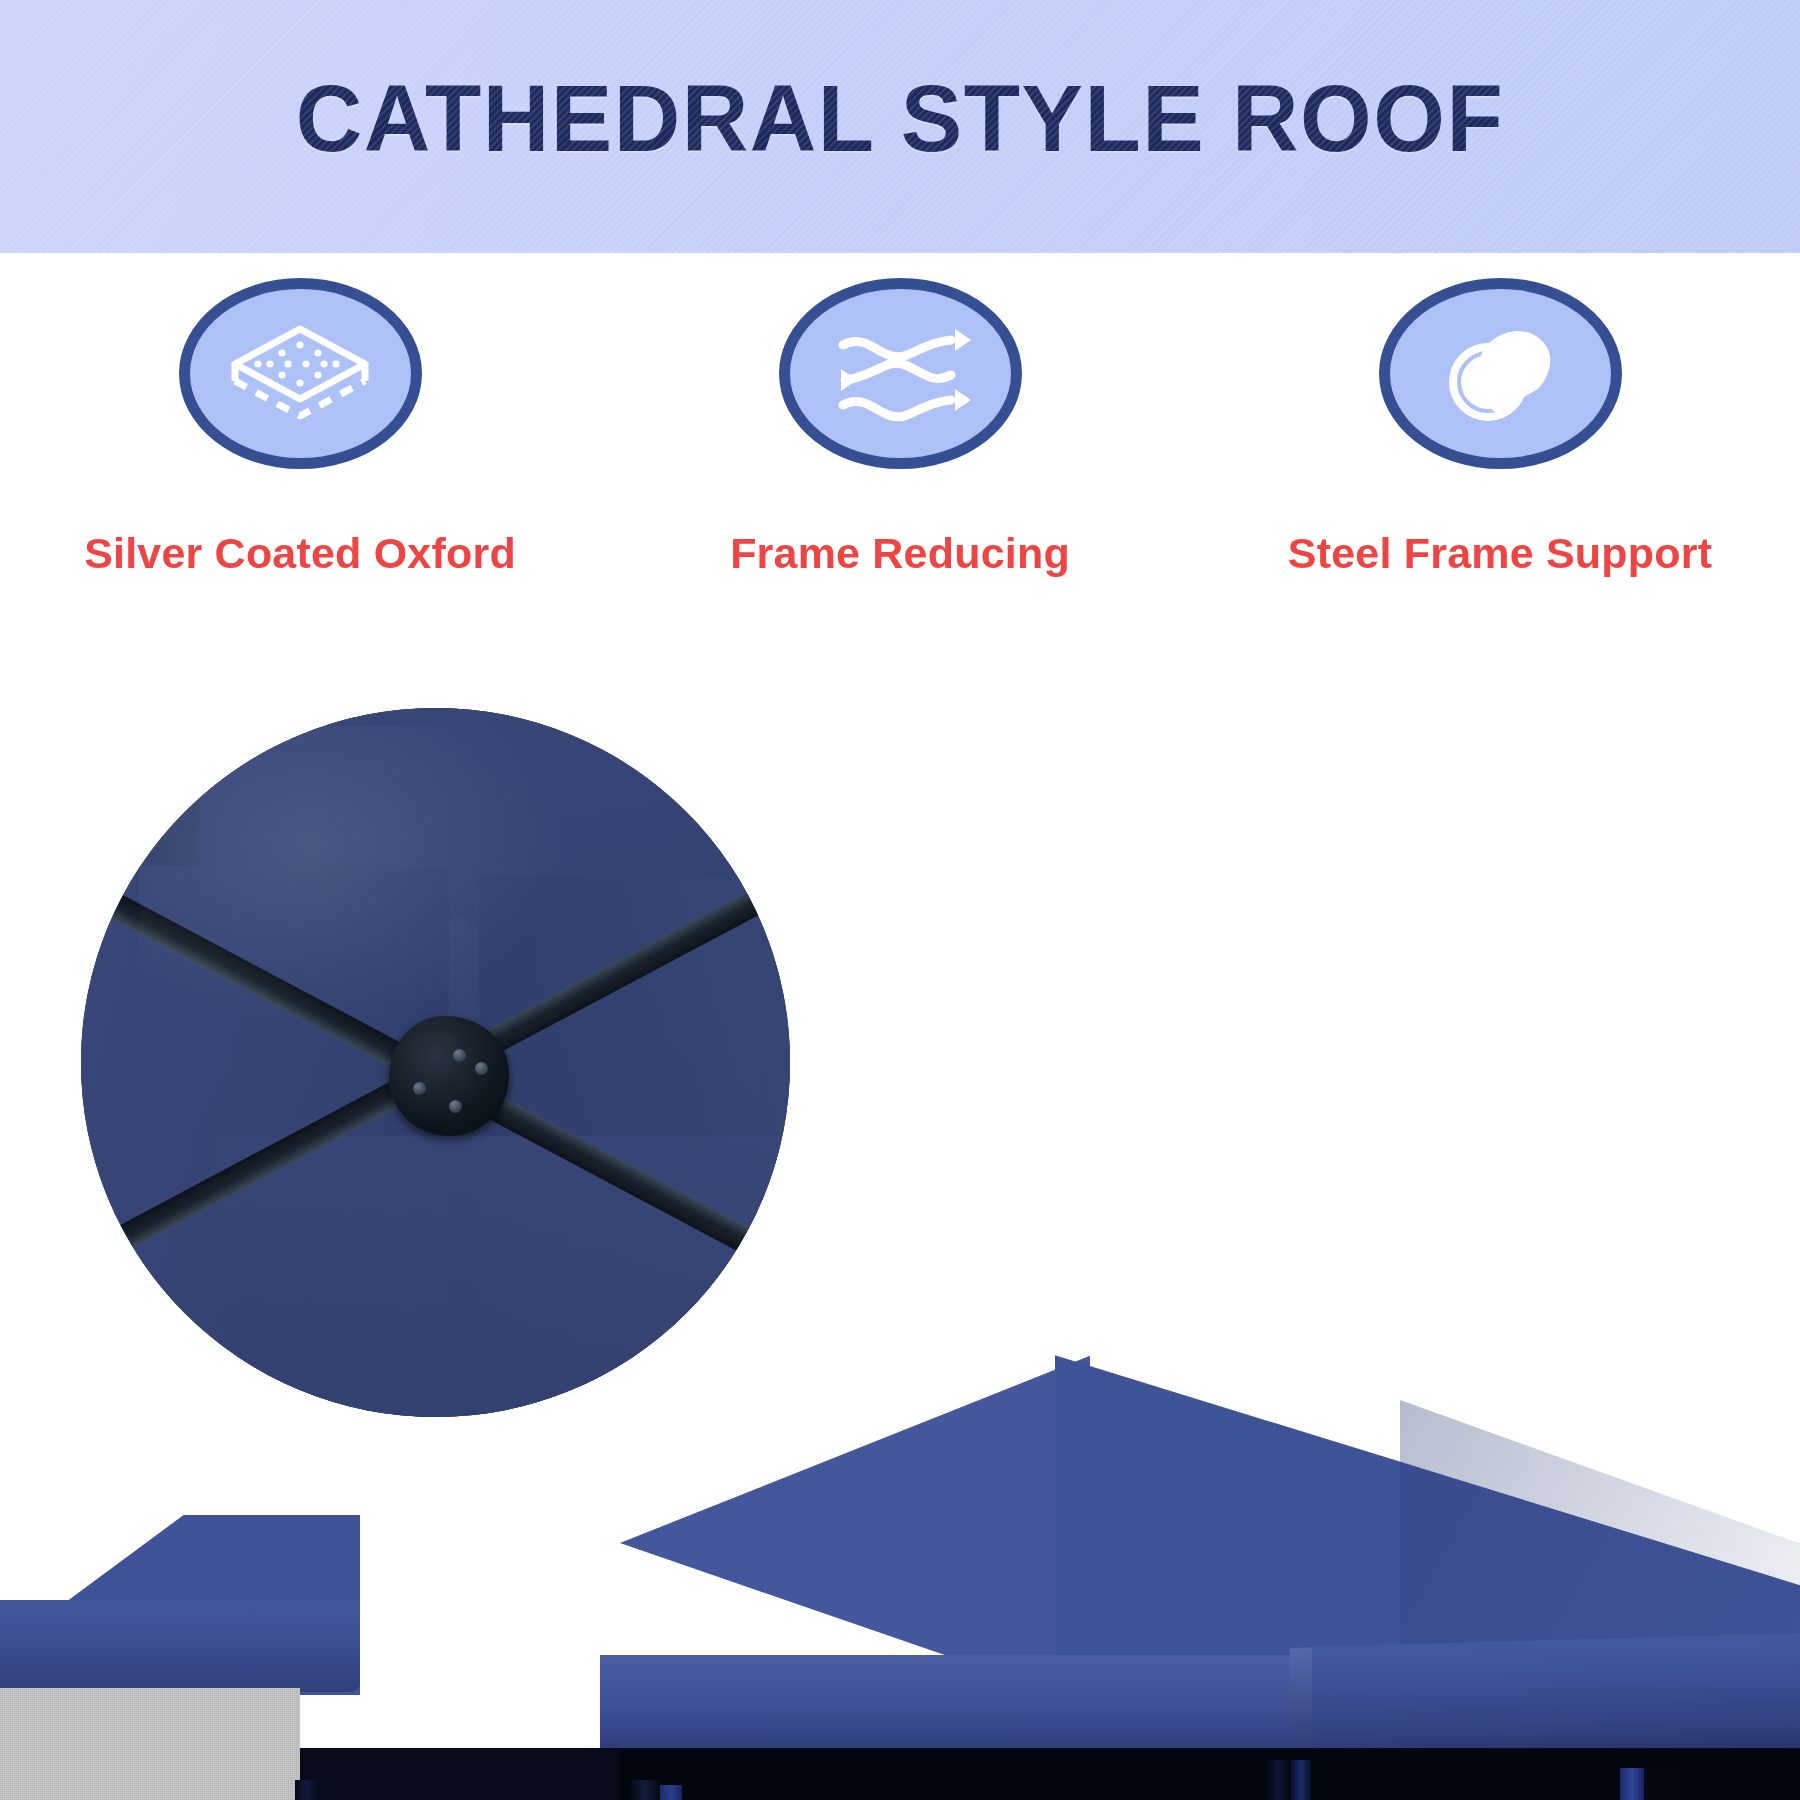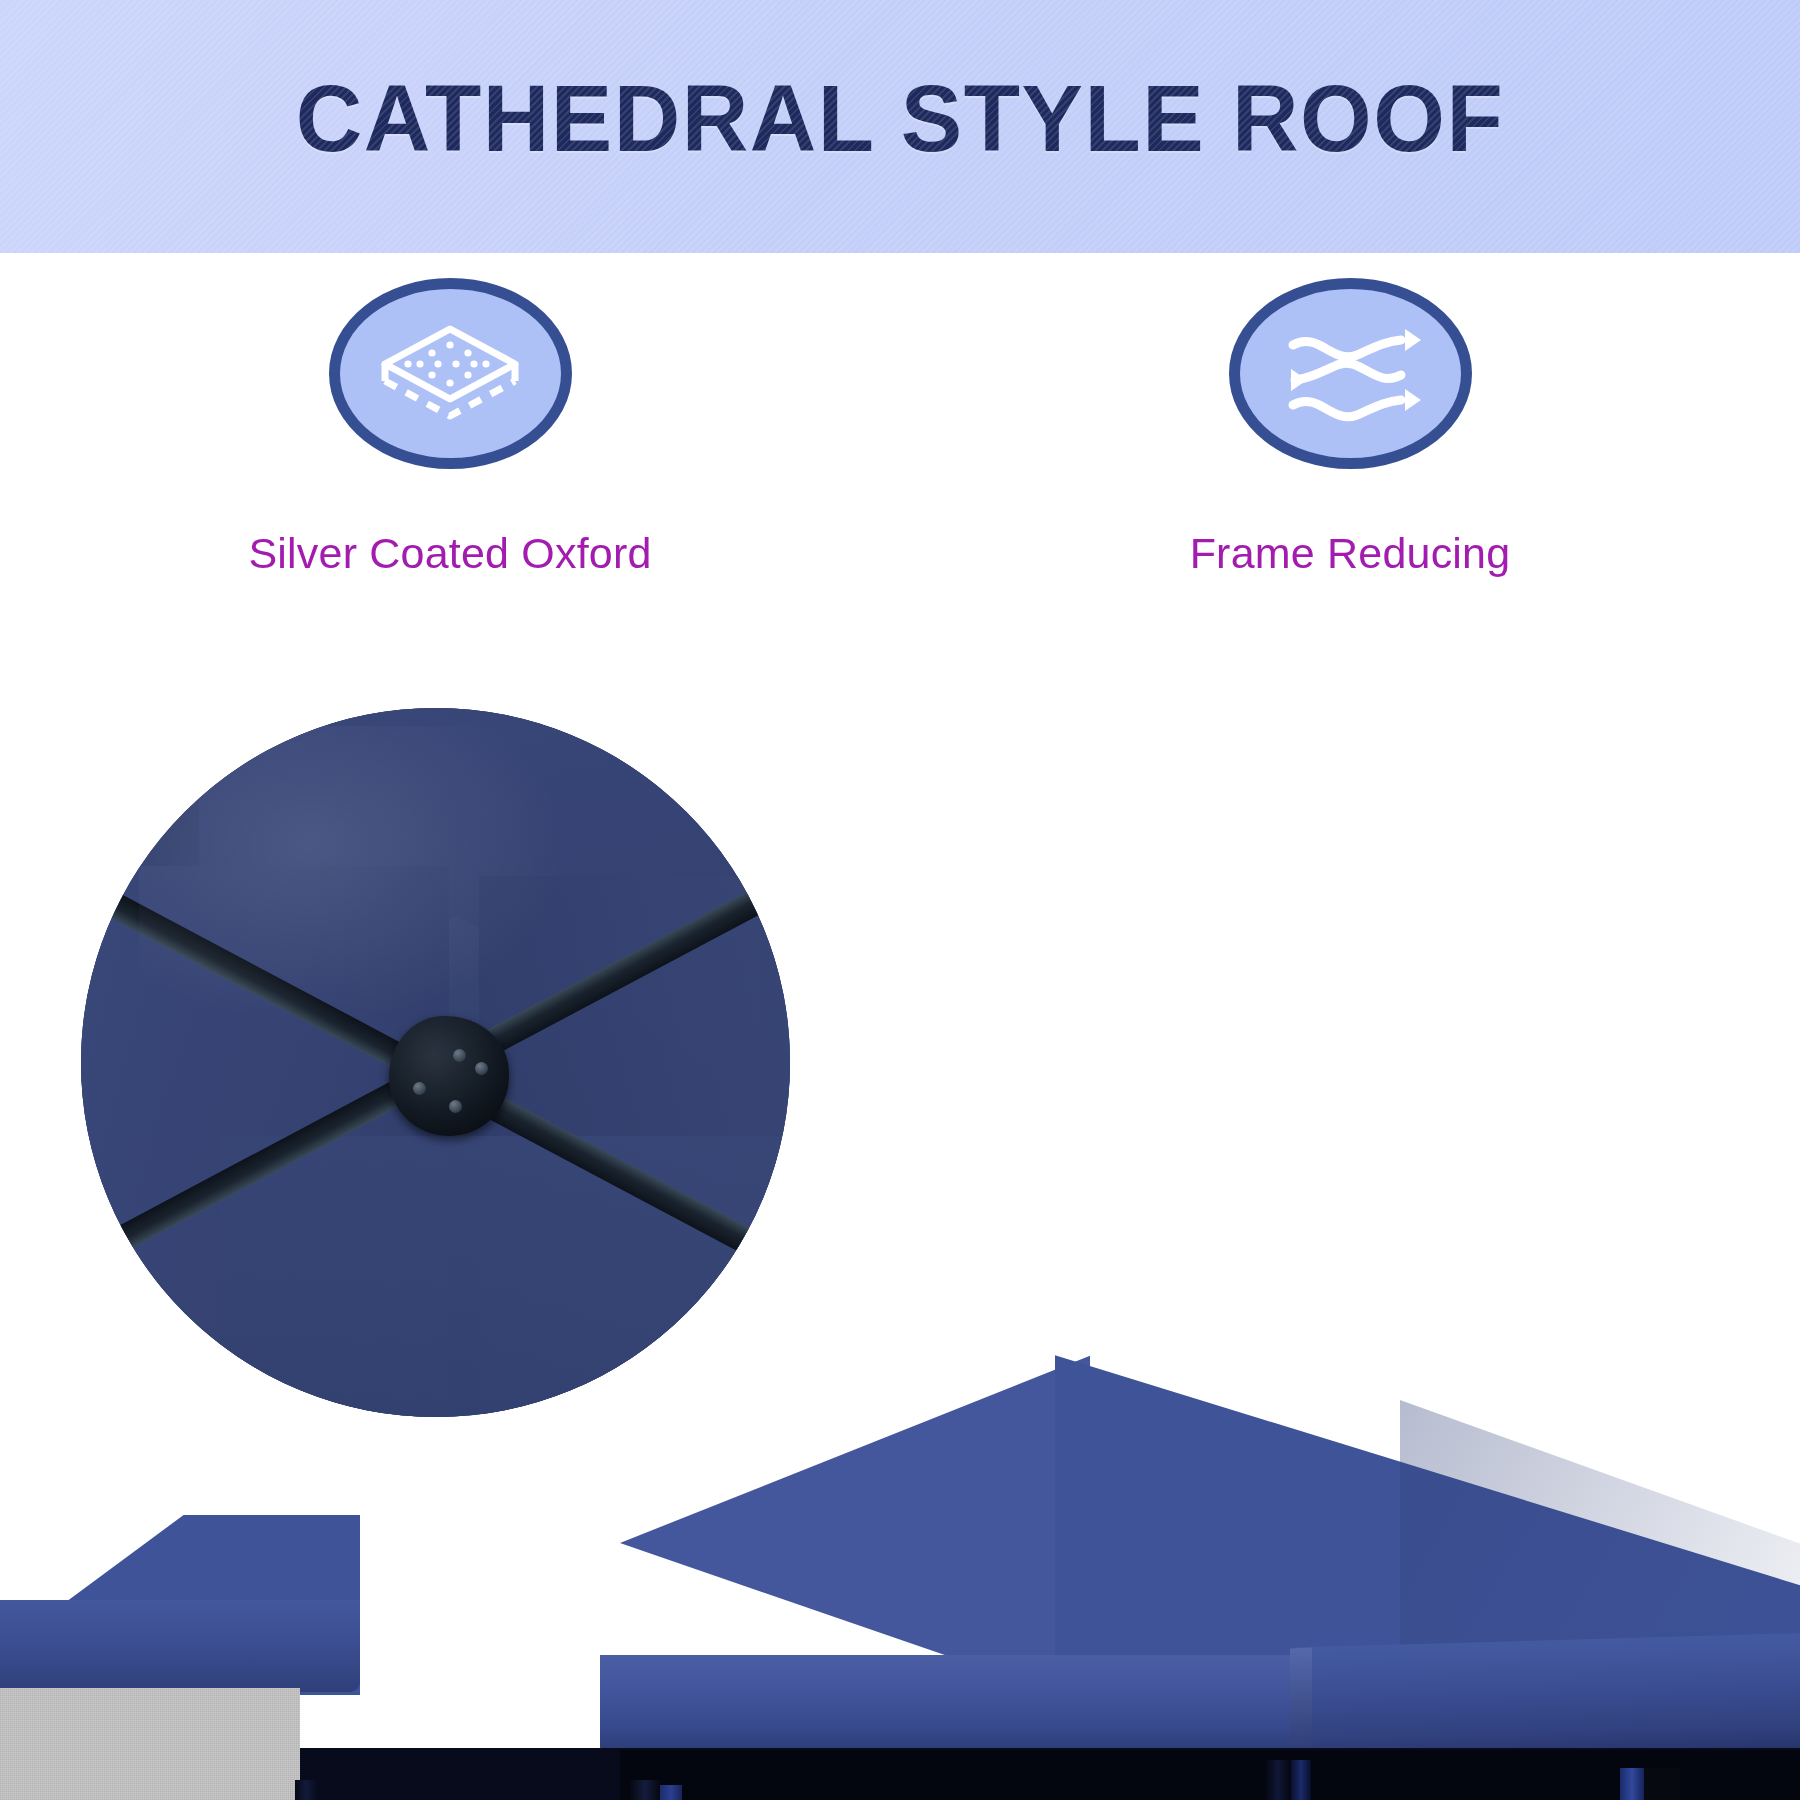--- a/index.html
+++ b/index.html
@@ -44,21 +44,21 @@
   }
   .feature-circle{
     width:243px; height:243px; border-radius:50%;
     background:#aec1f7;
     border:11px solid #364f92;
     display:flex; align-items:center; justify-content:center;
     position:relative;
   }
   .feature-label{
     margin-top:60px;
-    font-size:43px; color:#a21caf; font-weight:400;
+    font-size:43px; color:#ef4444; font-weight:700;
     letter-spacing:.2px; white-space:nowrap;
   }
   .feature-circle svg{ display:block; }
 
   
   #photo{
     position:absolute; left:0; top:600px; width:1800px; height:1200px;
     background:#ffffff; overflow:hidden;
   }
 
@@ -258,20 +258,32 @@
             <polygon points="130,20 146,31 130,42"></polygon>
             <polygon points="16,60 32,71 16,82"></polygon>
             <polygon points="130,80 146,91 130,102"></polygon>
           </g>
         </svg>
       </span>
     </div>
     <div class="feature-label">Frame Reducing</div>
   </div>
 
+  <div class="feature">
+    <div class="feature-circle">
+      <span>
+        <svg width="140" height="130" viewBox="0 0 140 130">
+          <path d="M52,44 C62,24 92,14 110,30 C126,44 122,64 108,80 L66,104 C48,92 42,64 52,44 Z" fill="#ffffff"></path>
+          <circle cx="58" cy="73" r="35" fill="none" stroke="#ffffff" stroke-width="8"></circle>
+          <circle cx="58" cy="73" r="27" fill="#ffffff"></circle>
+        </svg>
+      </span>
+    </div>
+    <div class="feature-label">Steel Frame Support</div>
+  </div>
 
 </div>
 
 <div id="photo">
 
   <div class="gz-face" id="roof-far-left"></div>
   <div class="gz-face" id="roof-far-left-valance"></div>
   <div class="gz-face" id="roof-left"></div>
   <div class="gz-face" id="roof-right"></div>
   <div class="gz-face" id="roof-right-shade"></div>

